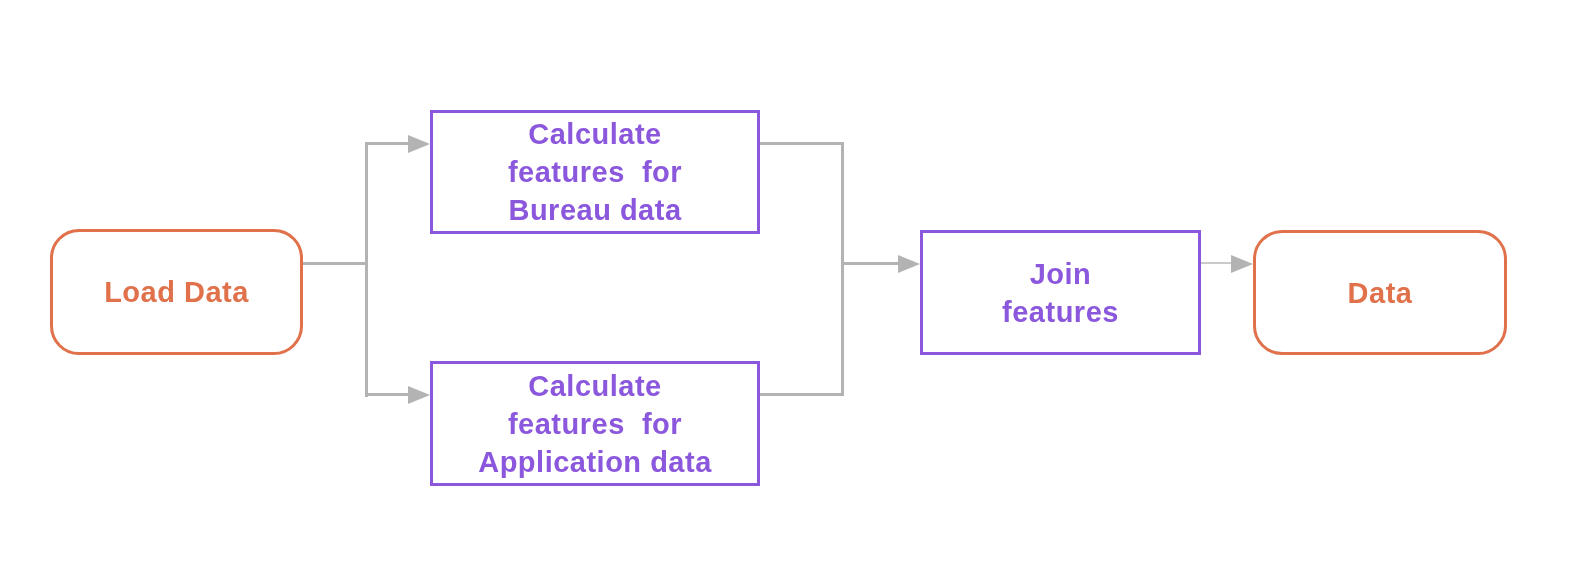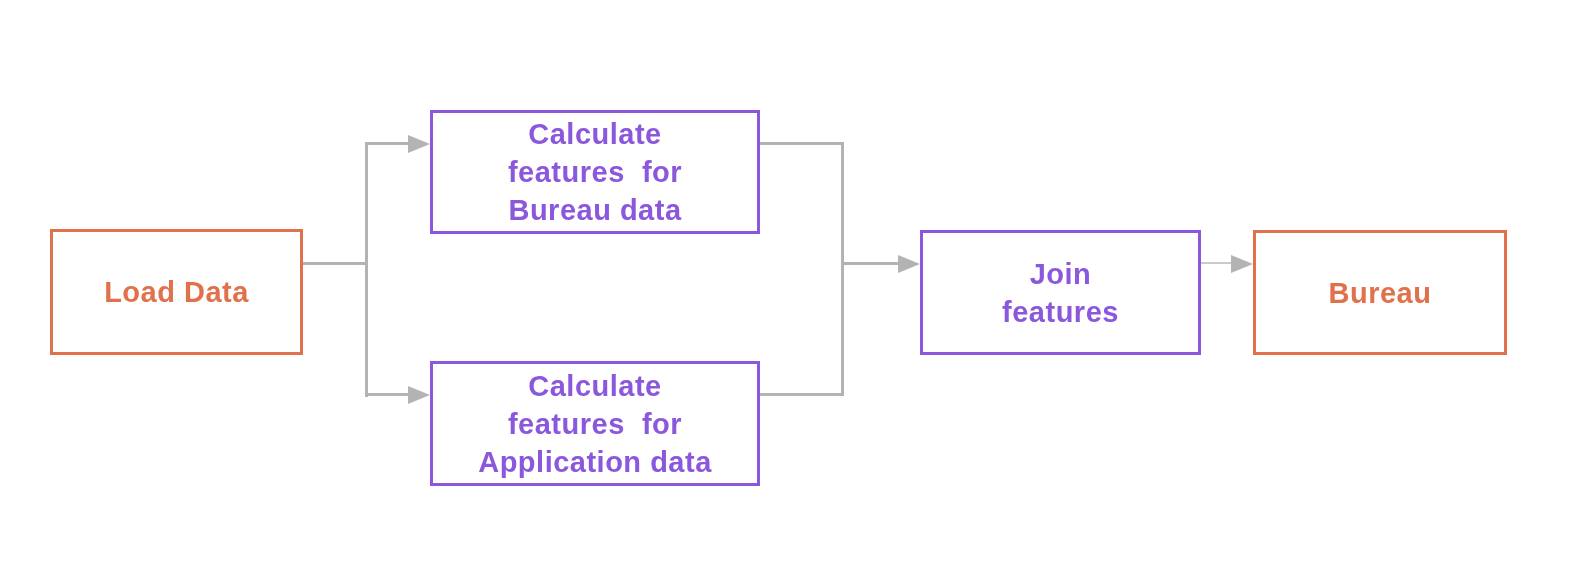--- a/index.html
+++ b/index.html
@@ -27,21 +27,21 @@
     text-align: center;
     margin-top: 28px;
   }
   .node .label {
     font-weight: 700;
     font-size: 29px;
     line-height: 38px;
     letter-spacing: 0.5px;
     white-space: pre-wrap;
   }
-  .node.orange { border-color: var(--orange); }
+  .node.orange { border-color: var(--orange); border-radius: 29px; }
   .node.orange .label { color: var(--orange); }
   .node.purple { border-color: var(--purple); }
   .node.purple .label { color: var(--purple); }
   
   .line {
     position: absolute;
     background: var(--connector);
   }
   .line.h { height: 3px; }
   .line.v { width: 3px; }
@@ -91,16 +91,16 @@
 features  for
 Application data</span>
   </div>
 
   <div class="node purple" style="left:920px; top:202px; width:281px; height:125px;">
     <span class="label">Join
 features</span>
   </div>
 
   <div class="node orange" style="left:1253px; top:202px; width:254px; height:125px;">
-    <span class="label">Bureau</span>
+    <span class="label">Data</span>
   </div>
 
 </div>
 
 </body></html>

